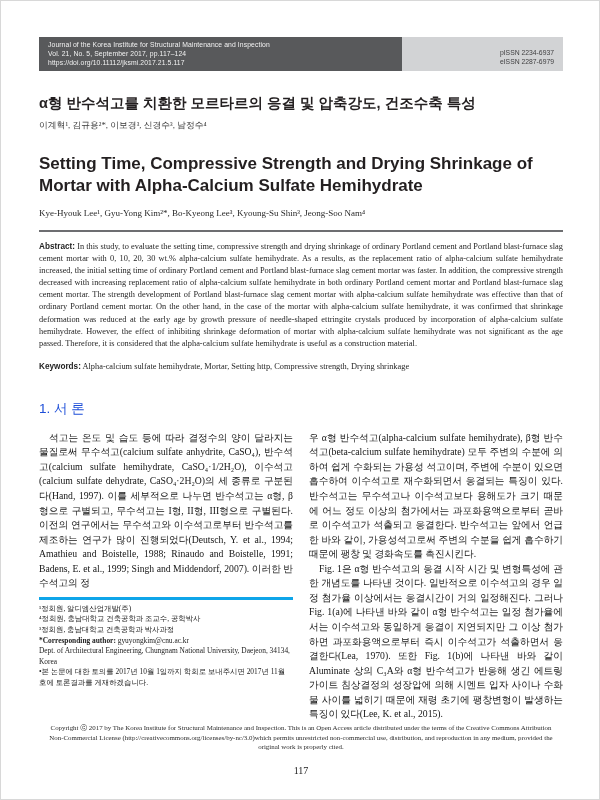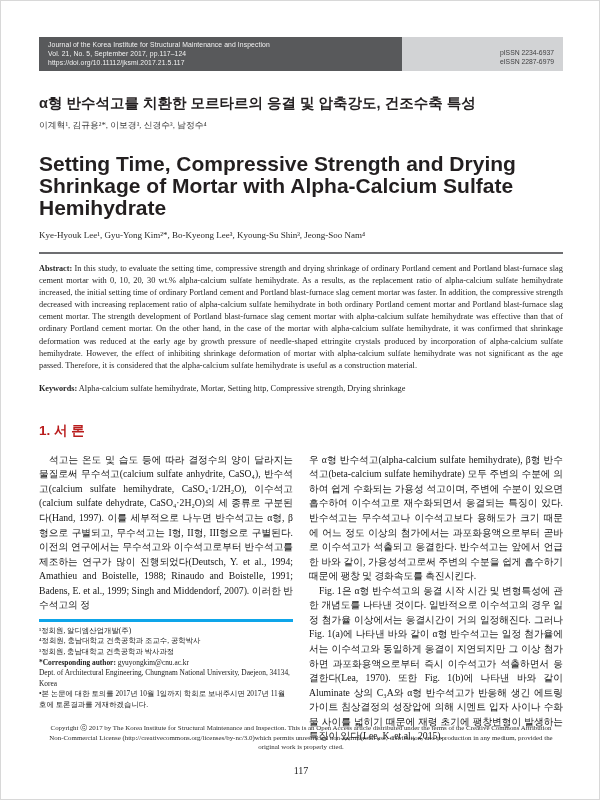--- a/index.html
+++ b/index.html
@@ -46,60 +46,60 @@
   }
   .kr-authors {
     margin-top: 7px;
     font-size: 8.8px;
     color: #3a3a3a;
   }
   .en-title {
     margin-top: 21px;
     font-family: "Liberation Sans", sans-serif;
     font-weight: bold;
-    font-size: 21px;
+    font-size: 17px;
     line-height: 22px;
     color: #231f20;
   }
   .en-authors {
     margin-top: 11px;
     font-size: 9px;
     color: #2a2a2a;
     font-family: Liberation Serif, serif;
   }
 
   
   .top-rule { margin-top: 12px; border: none; border-top: 2.4px solid #6d6e71; }
   .abstract {
     margin-top: 9px;
     font-size: 8.35px;
     line-height: 12.1px;
     text-align: justify;
     color: #1f1f1f;
   }
   .inline-label {
-    font-family: Liberation Serif, serif;
+    font-family: Liberation Sans, sans-serif;
     font-weight: bold;
     font-size: 8.2px;
     margin-top: 28px;
   }
   .keywords {
     margin-top: 11px;
     font-size: 8.35px;
     line-height: 12px;
     color: #1f1f1f;
   }
 
   
   .section-heading {
     margin-top: 27px;
     font-family: "Liberation Sans", sans-serif;
-    font-weight: bold;
+    font-weight: normal;
     font-size: 13.5px;
-    color: #b91c1c;
+    color: #1d4ed8;
   }
   .columns { display: flex; gap: 16px; margin-top: 13px; }
   .col { width: 254px; }
   .body-par {
     font-size: 9.7px;
     line-height: 14.55px;
     text-align: justify;
     color: #141414;
   }
   .indent { text-indent: 10px; }

